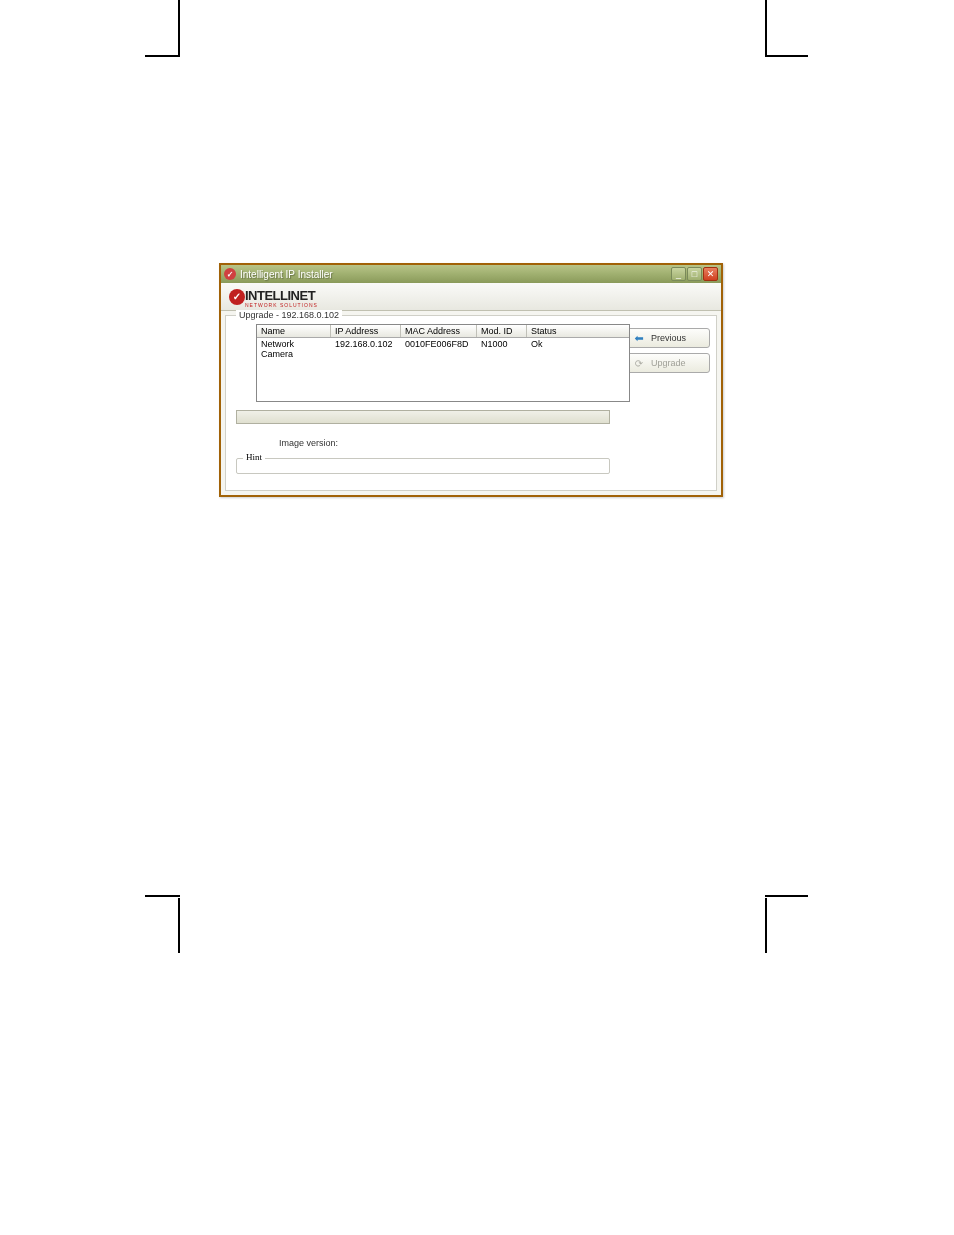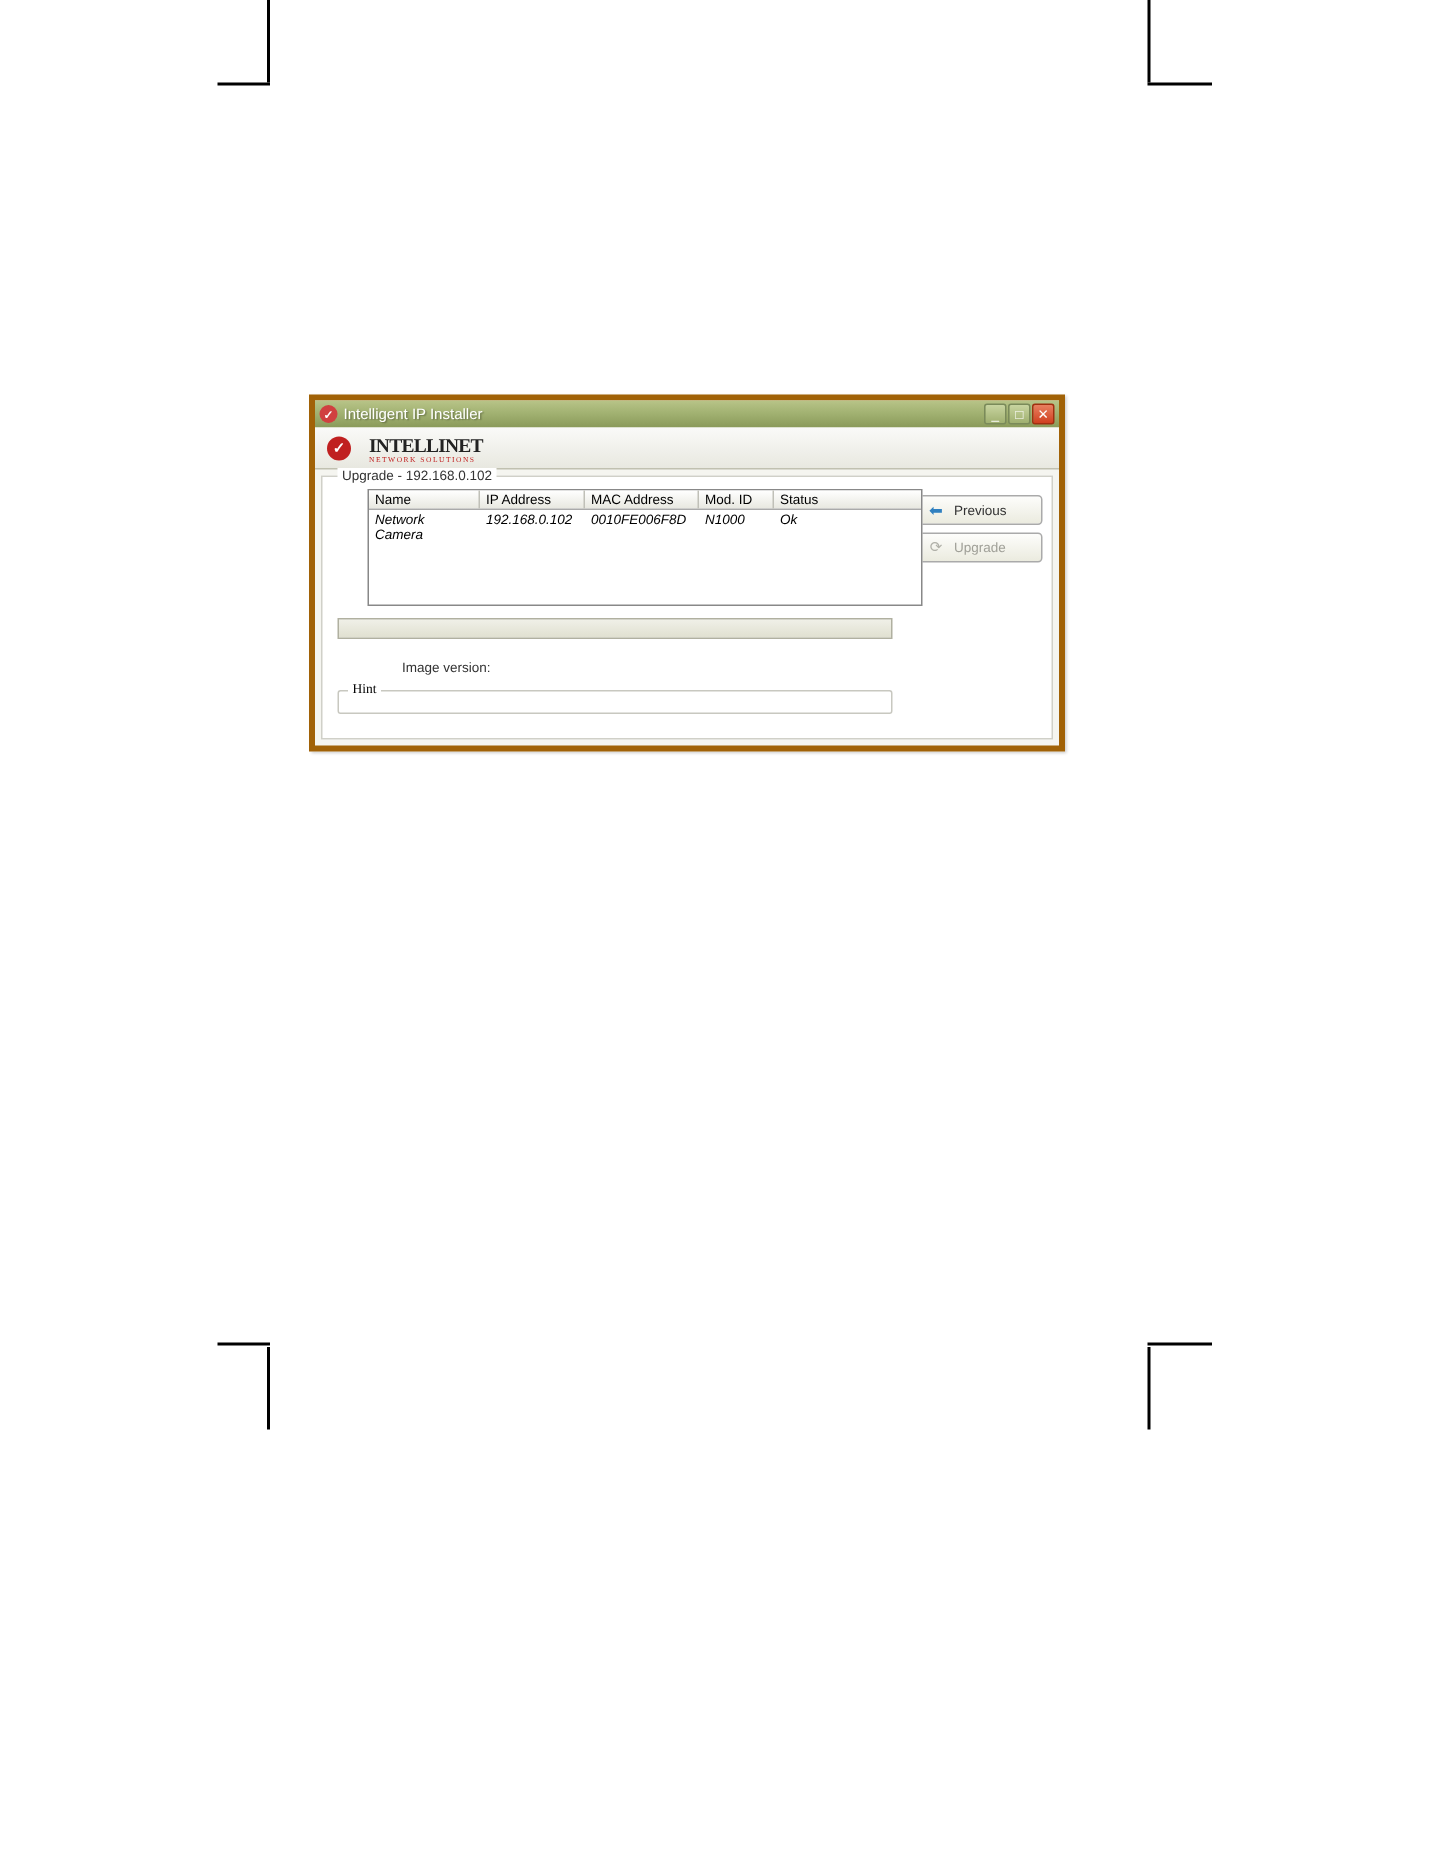--- a/index.html
+++ b/index.html
@@ -16,23 +16,23 @@
     .crop-top-right-h { top: 55px; left: 765px; width: 43px; height: 2px; }
     .crop-top-right-v { top: 0; left: 765px; width: 2px; height: 55px; }
     .crop-bot-left-h { top: 895px; left: 145px; width: 35px; height: 2px; }
     .crop-bot-left-v { top: 898px; left: 178px; width: 2px; height: 55px; }
     .crop-bot-right-h { top: 895px; left: 765px; width: 43px; height: 2px; }
     .crop-bot-right-v { top: 898px; left: 765px; width: 2px; height: 55px; }
 
     .app-window {
       position: absolute;
       top: 263px;
-      left: 206px;
+      left: 219px;
       width: 504px;
-      border: 4px solid #a16207;
+      border: 2px solid #a16207;
       background: #f5f5f0;
       box-shadow: 1px 1px 2px rgba(0,0,0,0.2);
     }
     .titlebar {
       background: linear-gradient(to bottom, #b8c488 0%, #a0b070 50%, #8a9a5a 100%);
       height: 18px;
       display: flex;
       align-items: center;
       padding: 0 3px;
       gap: 4px;
@@ -63,21 +63,21 @@
     }
     .win-btn.close { background: linear-gradient(to bottom, #e88060, #d04020); border-color:#a03010; }
 
     .logo-bar {
       background: linear-gradient(to bottom, #fafaf8 0%, #e8e8e0 100%);
       border-bottom: 1px solid #c0c0b0;
       padding: 4px 8px;
       height: 28px;
       display:flex;align-items:center;
     }
-    .logo { display: flex; align-items: center; gap: 12px; font-family: Liberation Serif, serif; }
+    .logo { display: flex; align-items: center; gap: 0; }
     .logo-icon {
       width: 16px; height: 16px;
       background: #c02020;
       border-radius: 50%;
       position: relative;
       display:flex;align-items:center;justify-content:center;
     }
     .logo-icon::after{content:"✓";color:#fff;font-size:10px;font-weight:bold;}
     .logo-text { font-weight: 900; font-size: 13px; color: #222; letter-spacing: -0.5px; }
     .logo-sub { font-size: 5px; color: #c02020; letter-spacing: 1px; display:block; line-height:1; margin-top:-1px;}
@@ -119,21 +119,21 @@
       display: flex;
       background: linear-gradient(to bottom, #fff, #e8e8e0);
       border-bottom: 1px solid #aaa;
     }
     .th, .td { padding: 1px 4px; border-right: 1px solid #c0c0b8; }
     .col-name { width: 74px; }
     .col-ip { width: 70px; }
     .col-mac { width: 76px; }
     .col-mod { width: 50px; }
     .col-status { flex: 1; border-right:none;}
-    .table-body { height: 63px; font-style: italic; }
+    .table-body { height: 63px; }
     .table-row { display: flex; }
     .table-row .td { border-right: 1px solid transparent; }
 
     .progress-bar {
       height: 14px;
       background: linear-gradient(to bottom, #f0f0e8, #e0e0d0);
       border: 1px solid #b0b0a0;
       margin: 8px 0 14px;
     }
 

